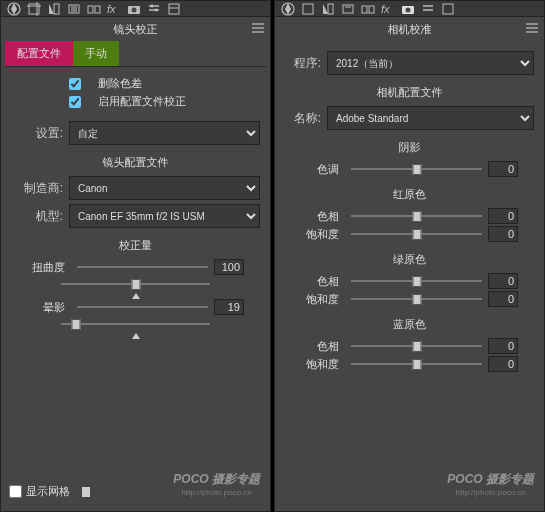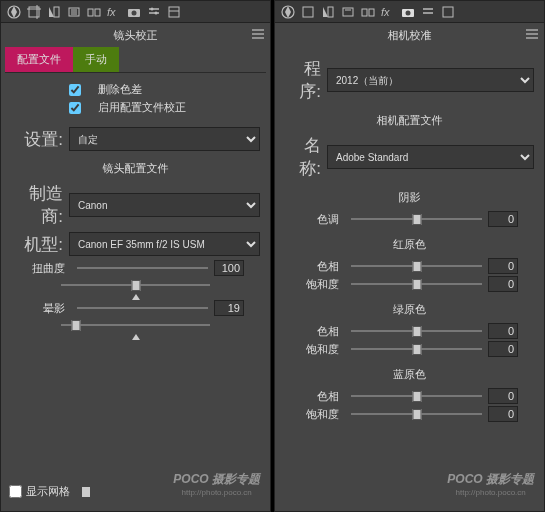--- a/index.html
+++ b/index.html
@@ -1,28 +1,28 @@
 <!DOCTYPE html>
 <html><head>
 <meta charset="utf-8">
 <style>
 *{box-sizing:border-box;margin:0;padding:0;font-family:"Microsoft YaHei",sans-serif;font-size:11px;color:#ddd}
 body{background:#000;display:flex;gap:3px;width:545px;height:512px}
 .panel{background:#454545;flex:1;border:1px solid #222;display:flex;flex-direction:column;position:relative}
-.iconbar{background:#383838;height:22px;display:flex;align-items:center;gap:6px;padding:0 6px;border-bottom:1px solid #222}
+.iconbar{background:#383838;height:16px;display:flex;align-items:center;gap:6px;padding:0 6px;border-bottom:1px solid #222}
 .iconbar svg{width:14px;height:14px;fill:#bbb}
 .titlebar{height:24px;display:flex;align-items:center;justify-content:center;background:#454545;position:relative}
 .menu-icon{position:absolute;right:6px;top:6px}
 .menu-icon svg{width:12px;height:10px;fill:#aaa}
 .tabs{display:flex;border-bottom:1px solid #2a2a2a;margin:0 4px}
 .tab{padding:5px 12px;background:#4d7c0f;font-size:11px}
 .tab.active{background:#be185d}
 .content{padding:6px 10px;flex:1;overflow:hidden}
 .row{display:flex;align-items:center;margin:4px 0;gap:6px}
-.row .lbl{width:52px;text-align:right;font-size:17px;color:#ccc}
+.row .lbl{width:52px;text-align:right;font-size:12px;color:#ccc}
 .chk{display:flex;align-items:center;gap:17px;margin:3px 0 3px 58px}
 .chk input{width:12px;height:12px;accent-color:#6cf}
 select,.sel{flex:1;background:#3a3a3a;border:1px solid #222;color:#ddd;padding:2px 4px;height:24px;font-size:10px}
 .section-title{text-align:center;margin:10px 0 6px;font-size:11px;color:#ddd}
 .slider-row{display:flex;align-items:center;margin:2px 16px}
 .slider-row .lbl{width:44px;text-align:right;padding-right:6px;font-size:11px}
 .slider-row .val{width:30px;text-align:right;font-size:11px;background:#3a3a3a;border:1px solid #222;padding:1px 3px}
 .slider-track{flex:1;height:14px;display:flex;align-items:center;position:relative;margin:0 6px}
 .slider-track .bar{height:2px;width:100%;background:#777}
 .slider-track .thumb{position:absolute;width:9px;height:11px;background:#ccc;border:1px solid #555;transform:translateX(-50%)}
@@ -113,20 +113,21 @@
     </div>
     <div class="section-title">镜头配置文件</div>
     <div class="row">
       <span class="lbl">制造商:</span>
       <select class="sel"><option>Canon</option></select>
     </div>
     <div class="row">
       <span class="lbl">机型:</span>
       <select class="sel"><option>Canon EF 35mm f/2 IS USM</option></select>
     </div>
+    <div class="section-title">校正量</div>
     <div class="slider-row">
       <span class="lbl">扭曲度</span>
       <div class="slider-track">
           <div class="bar"></div>
         </div>
       <span class="val">100</span>
     </div>
     <div class="slider-track" style="margin:0 50px 8px 50px">
         <div class="bar"></div>
         <div class="thumb" style="left:50%"></div>

